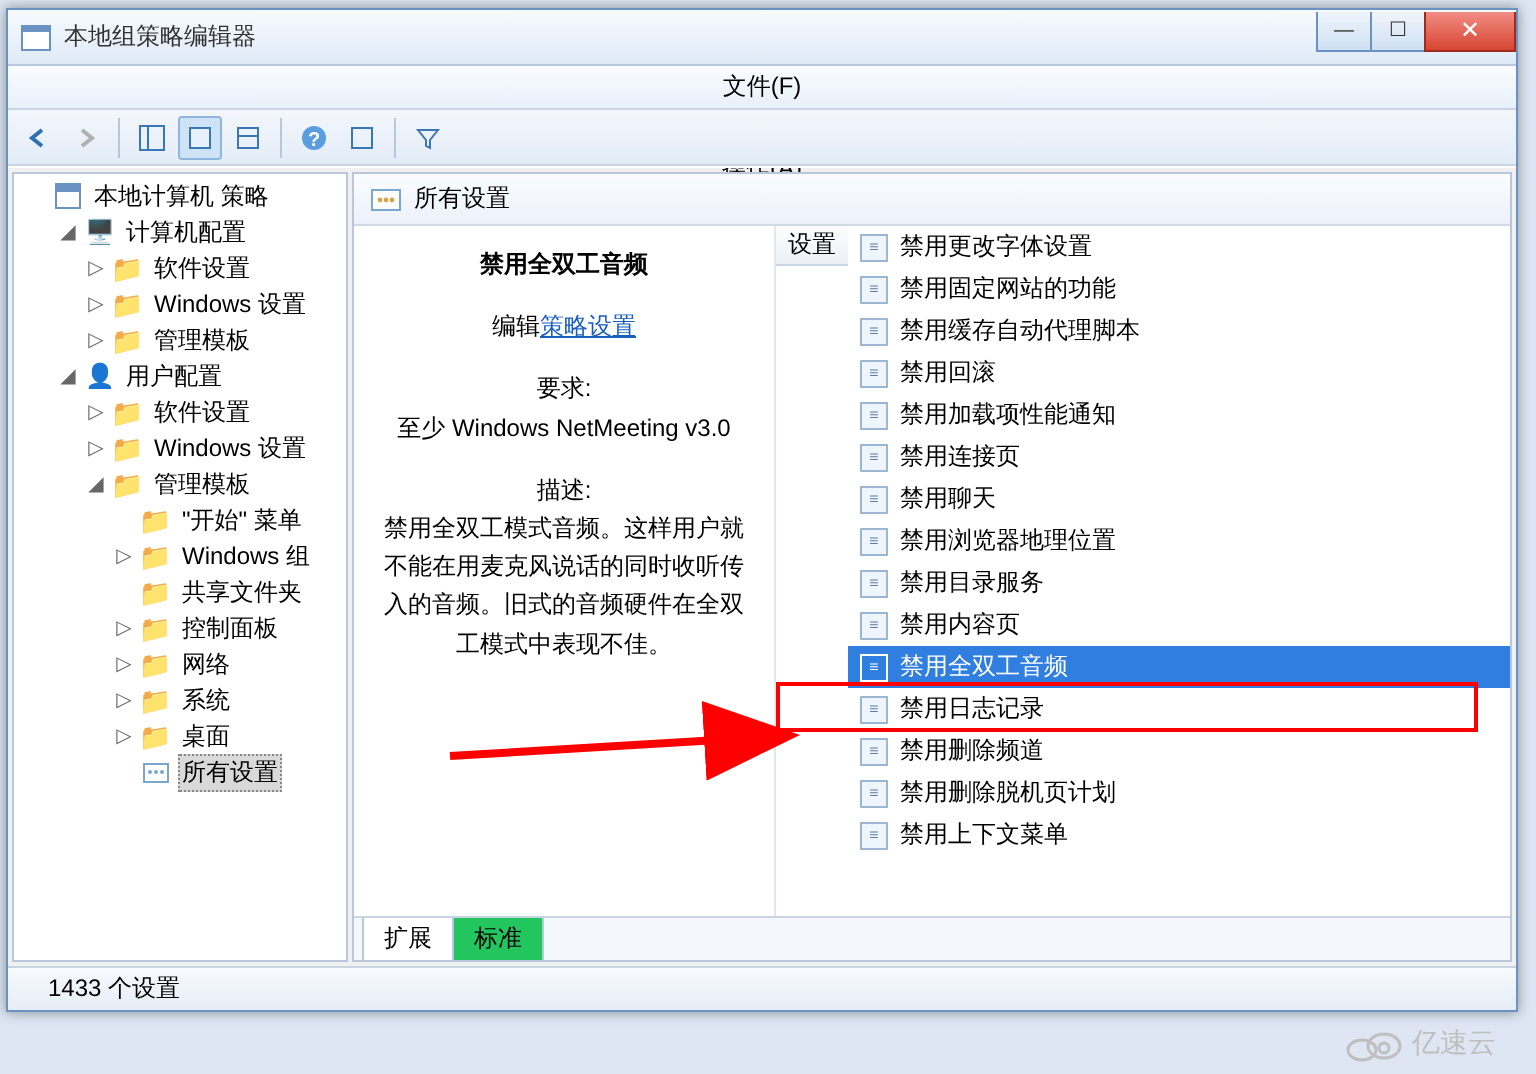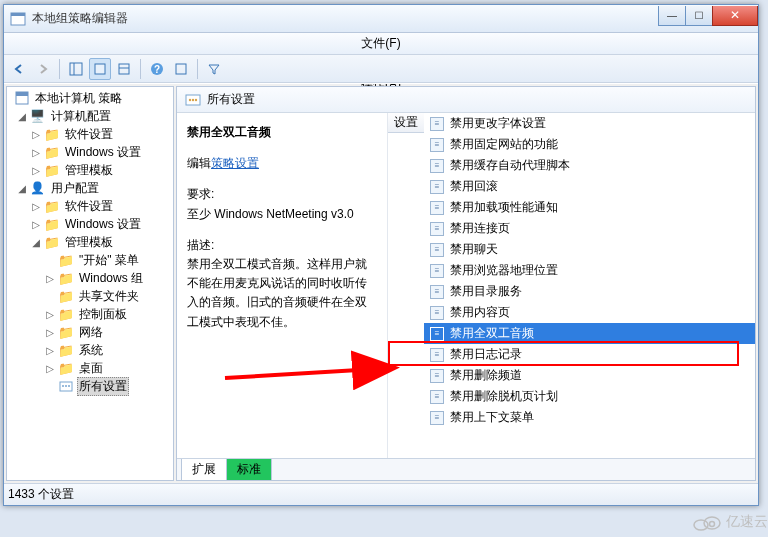--- a/index.html
+++ b/index.html
@@ -16,54 +16,54 @@
   .menu-item { padding:2px 8px; cursor:default;}
   .toolbar { height:28px; background:linear-gradient(#f3f7fc,#e3ecf7); border-bottom:1px solid #c9d4e3; display:flex; align-items:center; padding:0 4px; gap:2px;}
   .tbtn { width:22px; height:22px; display:flex; align-items:center; justify-content:center; border-radius:2px;}
   .tbtn.sel { background:#cfe3f7; border:1px solid #8fb6de;}
   .tsep { width:1px; height:20px; background:#b8c7dc; margin:0 3px;}
   .body { flex:1; display:flex; border-top:1px solid #fff; overflow:hidden;}
   .tree-pane { width:168px; background:#fff; border:1px solid #b8c7dc; margin:2px 1px 2px 2px; overflow:auto; position:relative;}
   .tree-pane::-webkit-scrollbar { height:16px; width:16px;}
   .tree-pane::-webkit-scrollbar-track { background:#f0f0f0;}
   .tree-pane::-webkit-scrollbar-thumb { background:#c9c9c9; border:1px solid #a8a8a8;}
-  .tree { padding:2px 0 2px 0; white-space:nowrap;}
+  .tree { padding:2px 0 2px 12px; white-space:nowrap;}
   .tnode { display:flex; align-items:center; height:18px; padding-left:4px;}
   .twist { width:10px; text-align:center; color:#666; font-size:10px; cursor:pointer;}
   .ticon { width:16px; height:16px; margin:0 3px; display:inline-flex; align-items:center; justify-content:center;}
   .folder { font-size:13px;}
   .tlabel { padding:1px 2px;}
   .tlabel.sel { background:#d9d9d9; border:1px dotted #888; padding:0 1px;}
   .ind1 { padding-left:10px;} .ind2{padding-left:24px;} .ind3{padding-left:38px;}
   .right-pane { flex:1; background:#fff; border:1px solid #b8c7dc; margin:2px 2px 2px 1px; display:flex; flex-direction:column; overflow:hidden;}
   .header-band { height:26px; background:linear-gradient(#fafcff,#ecf2fa); border-bottom:1px solid #d0dae6; display:flex; align-items:center; padding:0 8px; font-size:12px;}
   .header-band .hicon { width:16px; height:16px; margin-right:6px;}
-  .content-split { flex:1; display:flex; overflow:hidden;}
+  .content-split { flex:1; display:flex; overflow:hidden;text-align:center;}
   .detail-col { width:210px; padding:10px 10px; font-size:12px; line-height:1.6; overflow:hidden;}
   .detail-col .ptitle { font-weight:bold; margin-bottom:12px;}
   .detail-col a { color:#1a5fbf; }
   .detail-col .sect { margin-top:12px;}
   .list-col { flex:1; display:flex; flex-direction:row; border-left:1px solid #e3e8ef; position:relative;}
   .list-header { height:20px; background:linear-gradient(#fdfdfe,#ecf0f6); border-bottom:1px solid #c9d4e3; display:flex; align-items:center; padding:0 6px; font-size:12px;}
   .list-header-cell { flex:1;}
   .list-body { flex:1; overflow-y:scroll; position:relative;}
   .list-body::-webkit-scrollbar { width:16px;}
   .list-body::-webkit-scrollbar-track { background:#f0f0f0;}
   .list-body::-webkit-scrollbar-thumb { background:#c9c9c9; border:1px solid #a8a8a8;}
   .lrow { height:21px; display:flex; align-items:center; padding:0 6px; gap:6px;}
   .lrow .licon { width:14px; height:14px; border:1px solid #9db6d2; background:#eef5fc; display:flex; align-items:center; justify-content:center; font-size:8px; color:#5a7da6;}
   .lrow.sel { background:#2f7ee0; color:#fff;}
   .lrow.sel .licon { border-color:#fff; background:transparent; color:#fff;}
   .highlight-box { position:absolute; border:2px solid #ff0000; pointer-events:none; z-index:50;}
   .arrow { position:absolute; z-index:40; pointer-events:none;}
   .tabs { height:22px; border-top:1px solid #c9d4e3; background:#f4f7fb; display:flex; align-items:flex-start; padding:0 4px;}
   .tab { padding:2px 10px; border:1px solid #b8c7dc; border-top:none; background:#fff; font-size:12px; margin-right:-1px;}
   .tab.inactive { background:#22c55e;}
-  .statusbar { height:22px; background:linear-gradient(#f7fafe,#e6edf6); border-top:1px solid #c9d4e3; padding:2px 4px; font-size:12px; display:flex; align-items:center;}
-  .watermark { position:absolute; right:0; bottom:6px; font-size:14px; color:#bfbfbf; display:flex; align-items:center; gap:4px; z-index:100;}
+  .statusbar { height:22px; background:linear-gradient(#f7fafe,#e6edf6); border-top:1px solid #c9d4e3; padding:2px 20px; font-size:12px; display:flex; align-items:center;}
+  .watermark { position:absolute; right:20px; bottom:6px; font-size:14px; color:#bfbfbf; display:flex; align-items:center; gap:4px; z-index:100;}
   .watermark .cloud { width:30px; height:18px;}
 </style>
 </head>
 <body>
 
 <div class="window">
 
   <div class="titlebar">
     <span class="icon">
       <svg viewBox="0 0 16 16" width="16" height="16">

